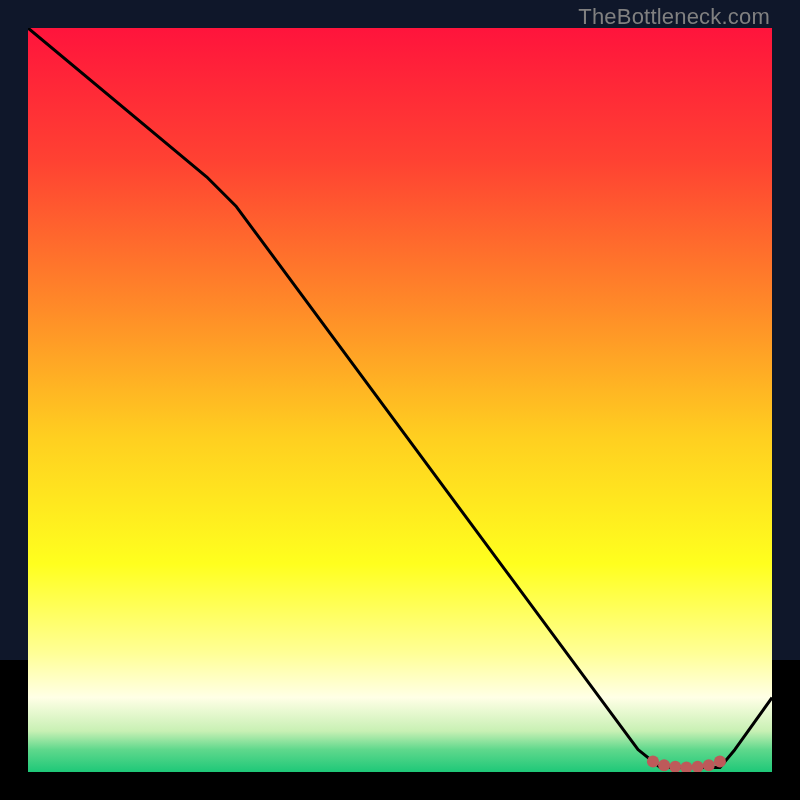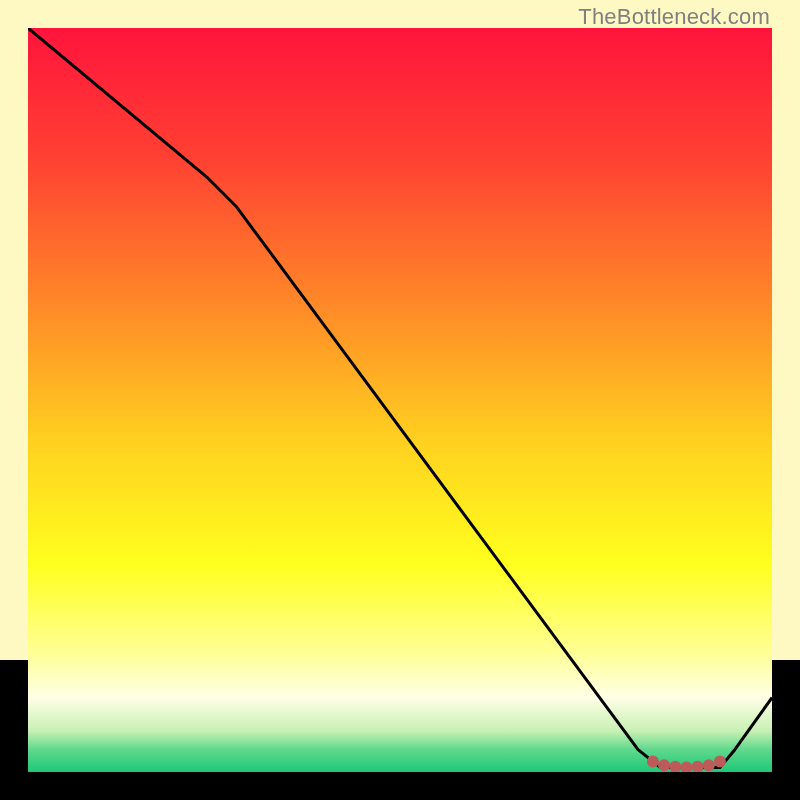--- a/index.html
+++ b/index.html
@@ -8,21 +8,21 @@
     width: 800px;
     height: 800px;
     overflow: hidden;
     background: #000;
     font-family: Arial, Helvetica, sans-serif;
   }
   .frame {
     position: relative;
     width: 800px;
     height: 660px;
-    background: #fef9c3;
+    background: #0f172a;
   }
   .plot {
     position: absolute;
     left: 28px;
     top: 28px;
     width: 744px;
     height: 744px;
     overflow: hidden;
   }
   .watermark {

